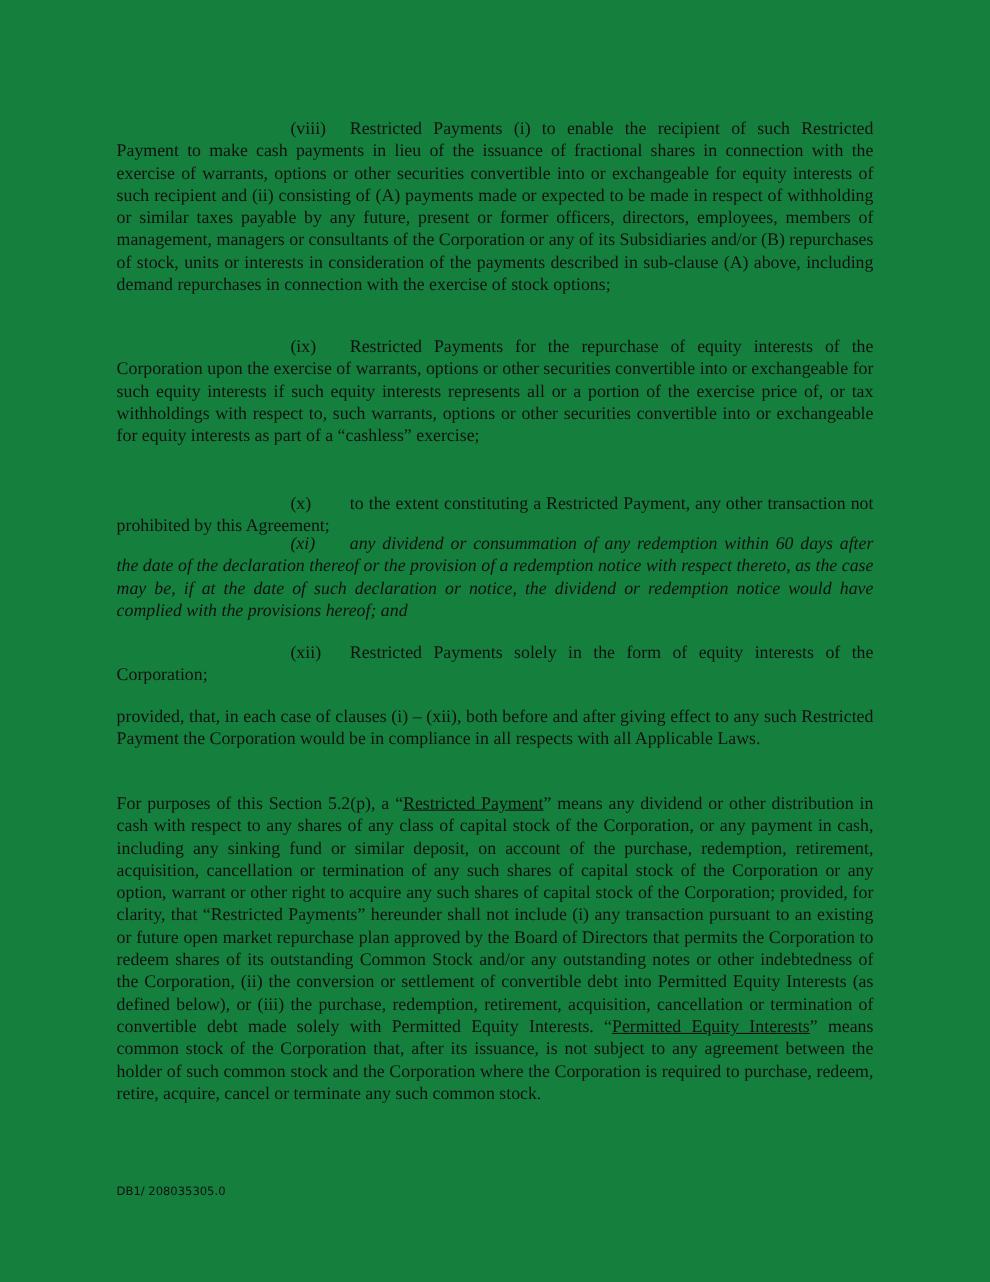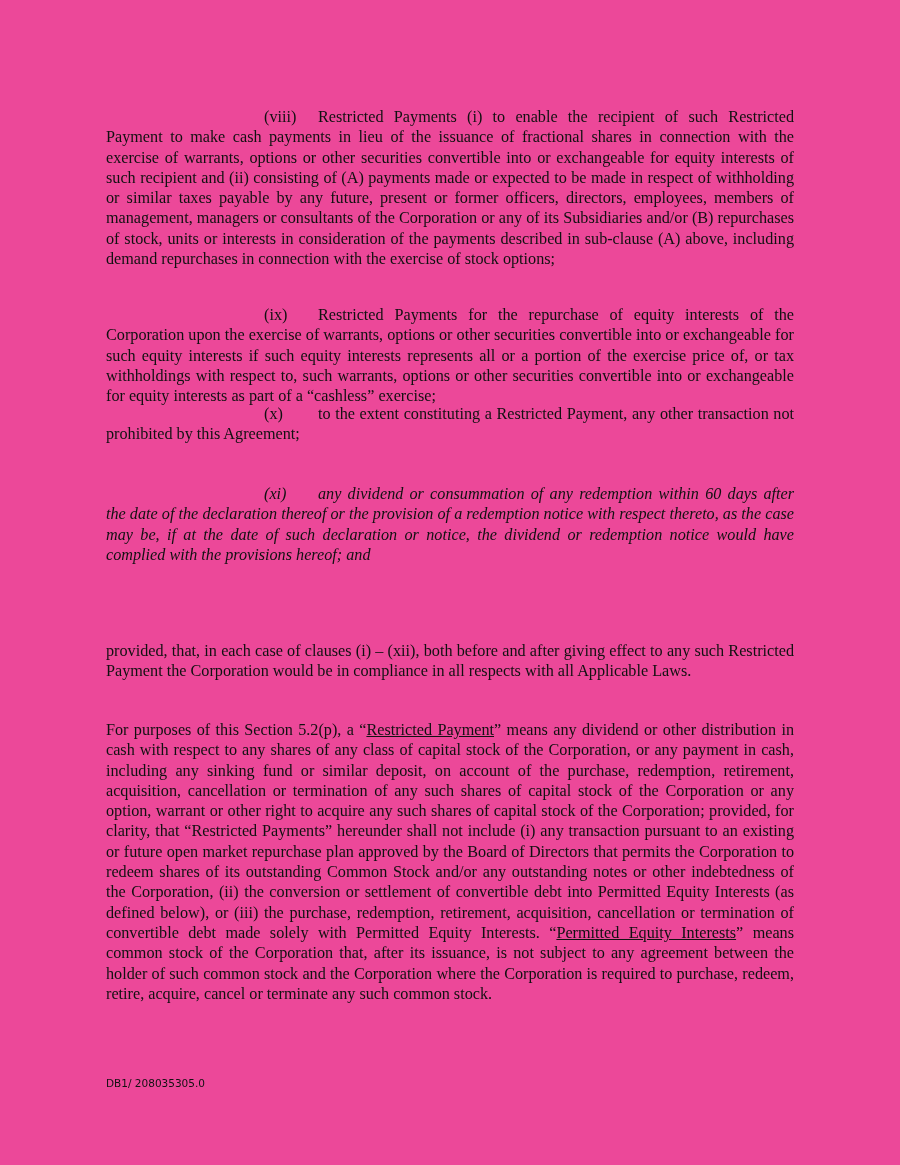--- a/index.html
+++ b/index.html
@@ -1,19 +1,19 @@
 <!DOCTYPE html>
 <html><head>
 <meta charset="utf-8">
 <style>
   html, body { margin: 0; padding: 0; background: #ffffff; }
   body { width: 900px; height: 1165px; position: relative; overflow: hidden; }
   .page {
     position: absolute; left: 0; top: 0; width: 900px; height: 1165px;
-    background: #ec4899;
+    background: #15803d;
   }
   .body-text {
     position: absolute; left: 106px; width: 688px;
     font-family: "Liberation Serif", serif;
     font-size: 16.2px;
     line-height: 20.3px;
     color: #111111;
     text-align: justify;
   }
   .para { margin: 0; text-align: justify; }
@@ -35,28 +35,31 @@
 <div class="page">
 
   <div class="body-text" style="top:107px;">
     <p class="para clause-first"><span class="num">(viii)</span><span>Restricted Payments (i) to enable the recipient of such Restricted Payment to make cash payments in lieu of the issuance of fractional shares in connection with the exercise of warrants, options or other securities convertible into or exchangeable for equity interests of such recipient and (ii) consisting of (A) payments made or expected to be made in respect of withholding or similar taxes payable by any future, present or former officers, directors, employees, members of management, managers or consultants of the Corporation or any of its Subsidiaries and/or (B) repurchases of stock, units or interests in consideration of the payments described in sub-clause (A) above, including demand repurchases in connection with the exercise of stock options;</span></p>
   </div>
 
   <div class="body-text" style="top:305px;">
     <p class="para clause-first"><span class="num">(ix)</span><span>Restricted Payments for the repurchase of equity interests of the Corporation upon the exercise of warrants, options or other securities convertible into or exchangeable for such equity interests if such equity interests represents all or a portion of the exercise price of, or tax withholdings with respect to, such warrants, options or other securities convertible into or exchangeable for equity interests as part of a “cashless” exercise;</span></p>
   </div>
 
-  <div class="body-text" style="top:404px;">
+  <div class="body-text" style="top:448px;">
     <p class="para clause-first"><span class="num">(x)</span><span>to the extent constituting a Restricted Payment, any other transaction not prohibited by this Agreement;</span></p>
   </div>
 
   <div class="body-text" style="top:484px;font-style:italic;">
     <p class="para clause-first"><span class="num">(xi)</span><span>any dividend or consummation of any redemption within 60 days after the date of the declaration thereof or the provision of a redemption notice with respect thereto, as the case may be, if at the date of such declaration or notice, the dividend or redemption notice would have complied with the provisions hereof; and</span></p>
   </div>
 
+  <div class="body-text" style="top:583px;">
+    <p class="para clause-first"><span class="num">(xii)</span><span>Restricted Payments solely in the form of equity interests of the Corporation;</span></p>
+  </div>
 
   <div class="body-text" style="top:641px;">
     <p class="para">provided, that, in each case of clauses (i) – (xii), both before and after giving effect to any such Restricted Payment the Corporation would be in compliance in all respects with all Applicable Laws.</p>
   </div>
 
   <div class="body-text" style="top:720px;">
     <p class="para"><span>For purposes of this Section 5.2(p), a “</span><span class="u">Restricted Payment</span><span>” means any dividend or other distribution in cash with respect to any shares of any class of capital stock of the Corporation, or any payment in cash, including any sinking fund or similar deposit, on account of the purchase, redemption, retirement, acquisition, cancellation or termination of any such shares of capital stock of the Corporation or any option, warrant or other right to acquire any such shares of capital stock of the Corporation; provided, for clarity, that “Restricted Payments” hereunder shall not include (i) any transaction pursuant to an existing or future open market repurchase plan approved by the Board of Directors that permits the Corporation to redeem shares of its outstanding Common Stock and/or any outstanding notes or other indebtedness of the Corporation, (ii) the conversion or settlement of convertible debt into Permitted Equity Interests (as defined below), or (iii) the purchase, redemption, retirement, acquisition, cancellation or termination of convertible debt made solely with Permitted Equity Interests. “</span><span class="u">Permitted Equity Interests</span><span>” means common stock of the Corporation that, after its issuance, is not subject to any agreement between the holder of such common stock and the Corporation where the Corporation is required to purchase, redeem, retire, acquire, cancel or terminate any such common stock.</span></p>
   </div>
 
   <div class="footer">DB1/ 208035305.0</div>

